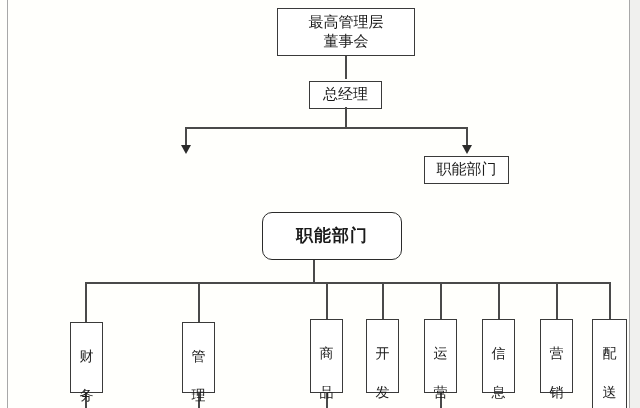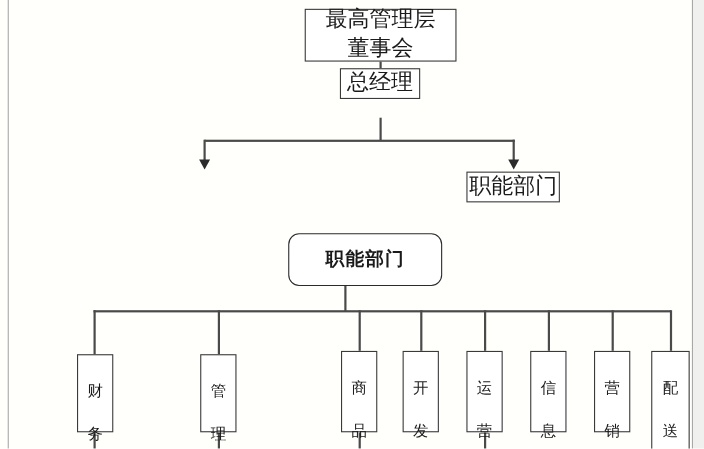--- a/index.html
+++ b/index.html
@@ -39,21 +39,21 @@
     display: flex;
     align-items: center;
     justify-content: center;
     text-align: center;
     color: #1a1a1a;
     line-height: 1.28;
     white-space: pre-line;
   }
   .node.serif {
     font-family: "Liberation Serif", "DejaVu Serif", serif;
-    font-size: 20px;
+    font-size: 15px;
   }
   .node.rounded {
     border-radius: 10px;
     border: 1.6px solid #2b2b2b;
     font-family: "Liberation Sans", "DejaVu Sans", sans-serif;
     font-weight: 700;
     font-size: 17px;
     letter-spacing: 1px;
   }
   
@@ -97,21 +97,21 @@
   <div class="page-rule right"></div>
   <div class="page-shade"></div>
 
   <div class="node serif" style="left:277px; top:8px; width:138px; height:48px;">
     <span>最高管理层
 董事会</span>
   </div>
 
   <div class="line v" style="left:345px; top:56px; height:23px;"></div>
 
-  <div class="node serif" style="left:309px; top:62px; width:73px; height:28px;">
+  <div class="node serif" style="left:309px; top:81px; width:73px; height:28px;">
     <span>总经理</span>
   </div>
 
   <div class="line v" style="left:345px; top:107px; height:21px;"></div>
   <div class="line h" style="left:186px; top:127px; width:282px;"></div>
   <div class="line v" style="left:185px; top:127px; height:19px;"></div>
   <div class="arrow" style="left:181px; top:145px;"></div>
   <div class="line v" style="left:466px; top:127px; height:19px;"></div>
   <div class="arrow" style="left:462px; top:145px;"></div>
 

